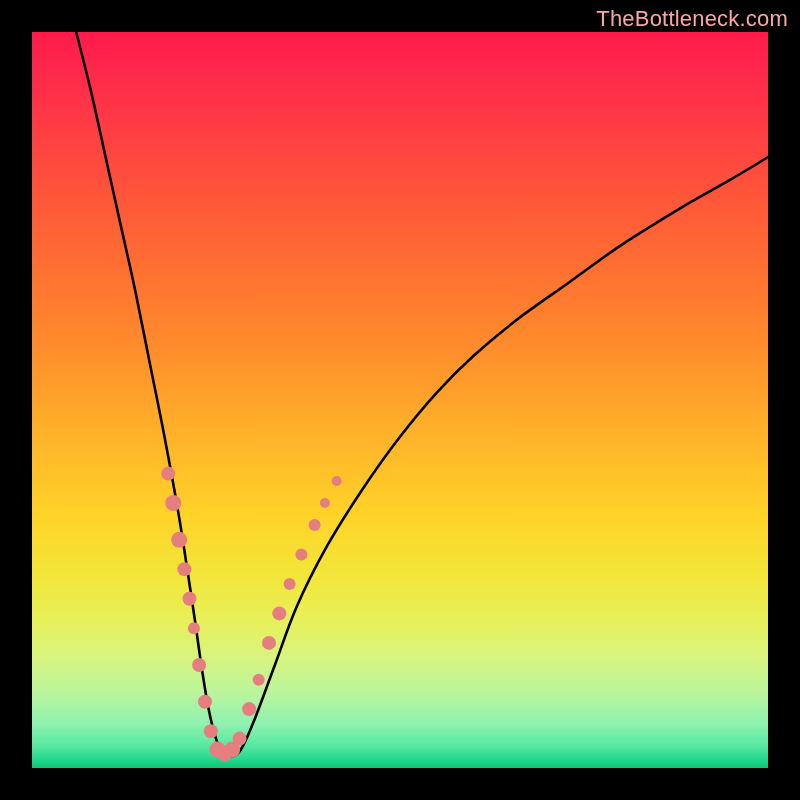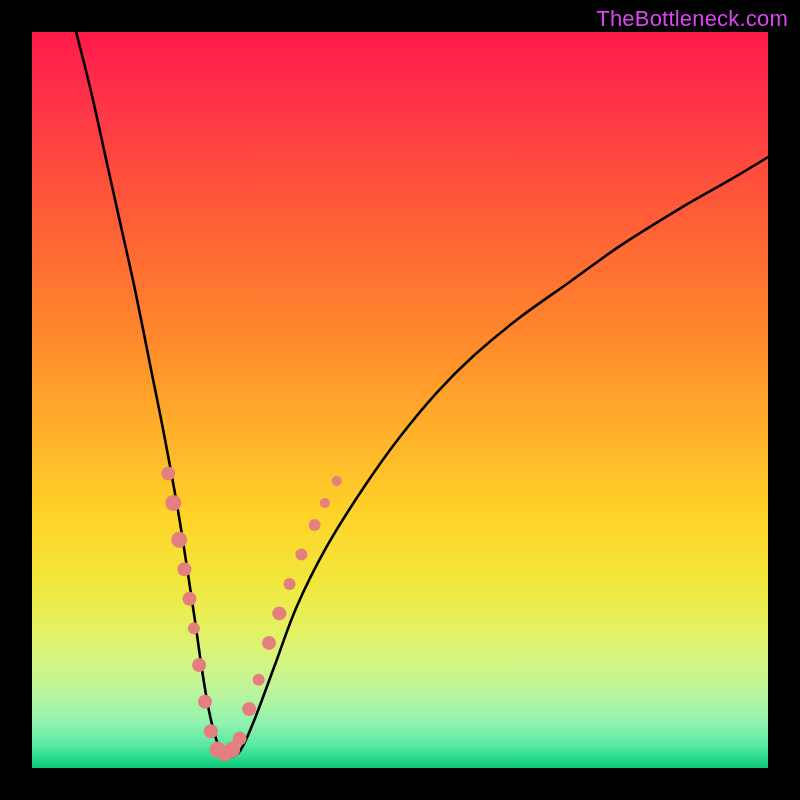--- a/index.html
+++ b/index.html
@@ -38,21 +38,21 @@
       #8ff2b0 94%,
       #58e8a1 97%,
       #1fd58a 99%,
       #0fc776 100%
     );
   }
   .watermark {
     position: absolute;
     top: 6px;
     right: 12px;
-    color: #d946ef;
+    color: #fca5a5;
     font-size: 22px;
     font-weight: 500;
     letter-spacing: 0.2px;
     user-select: none;
     text-align: right;
   }
   svg.curve {
     position: absolute;
     left: 0;
     top: 0;

